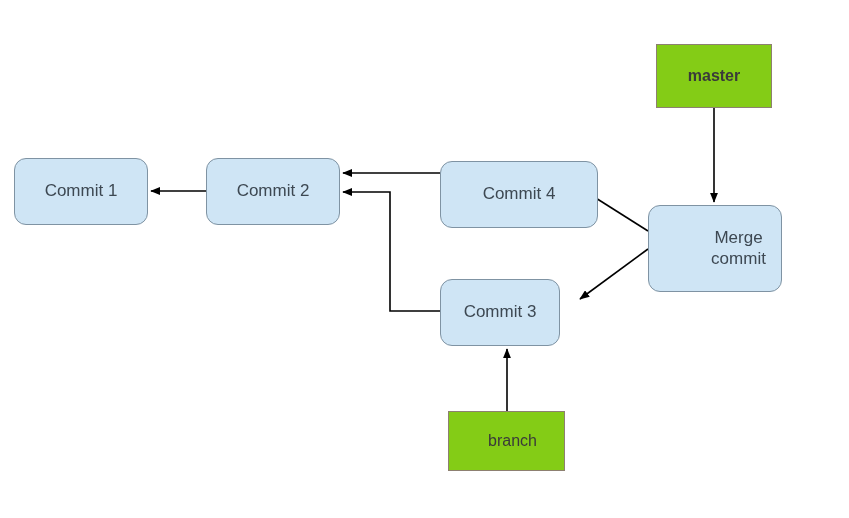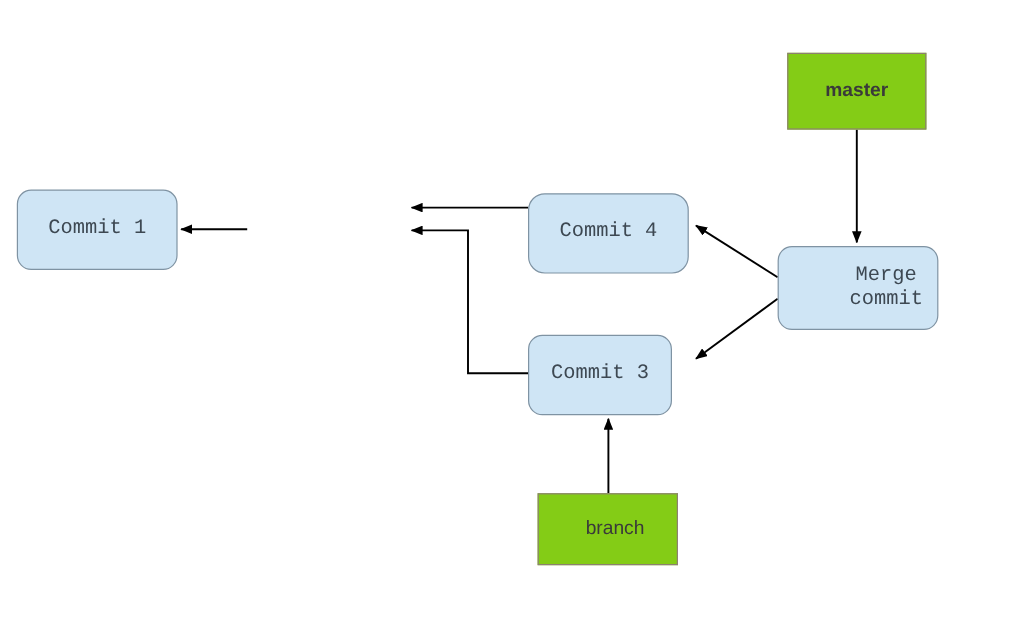--- a/index.html
+++ b/index.html
@@ -34,21 +34,20 @@
     text-align: center;
     line-height: 1.18;
     color: #3d4852;
     z-index: 2;
   }
   .node-commit {
     background: #cfe5f5;
     border: 1px solid #7f93a3;
     border-radius: 12px;
     font-size: 17px;
-    font-family: Liberation Mono, monospace;
   }
   .node-ref {
     background: #84cc16;
     border: 1px solid #8d8071;
     border-radius: 0;
     font-size: 16px;
     color: #3a3a3a;
   }
   .node-ref.bold {
     font-weight: bold;
@@ -82,30 +81,33 @@
 
     <line x1="714" y1="108" x2="714" y2="202" stroke="#000000" stroke-width="1.6" marker-end="url(#arrowhead)"></line>
 
     <line x1="507" y1="411" x2="507" y2="349" stroke="#000000" stroke-width="1.6" marker-end="url(#arrowhead)"></line>
   </svg>
 
   <div class="node node-commit" style="left:14px; top:158px; width:134px; height:67px;">
     <span class="node-label">Commit 1</span>
   </div>
 
+  <div class="node node-commit" style="left:206px; top:158px; width:134px; height:67px;">
+    <span class="node-label">Commit 2</span>
+  </div>
 
-  <div class="node node-commit" style="left:440px; top:161px; width:134px; height:67px;border-radius:14px;">
+  <div class="node node-commit" style="left:440px; top:161px; width:158px; height:67px;">
     <span class="node-label">Commit 4</span>
   </div>
 
   <div class="node node-commit" style="left:440px; top:279px; width:120px; height:67px;align-items:center;">
     <span class="node-label">Commit 3</span>
   </div>
 
-  <div class="node node-commit" style="left:648px; top:205px; width:134px; height:70px;padding-left:47px;">
+  <div class="node node-commit" style="left:648px; top:205px; width:134px; height:87px;padding-left:47px;">
     <span class="node-label">Merge
 commit</span>
   </div>
 
   <div class="node node-ref bold" style="left:656px; top:44px; width:116px; height:64px;">
     <span class="node-label">master</span>
   </div>
 
   <div class="node node-ref" style="left:448px; top:411px; width:117px; height:60px;padding-left:12px;">
     <span class="node-label">branch</span>

